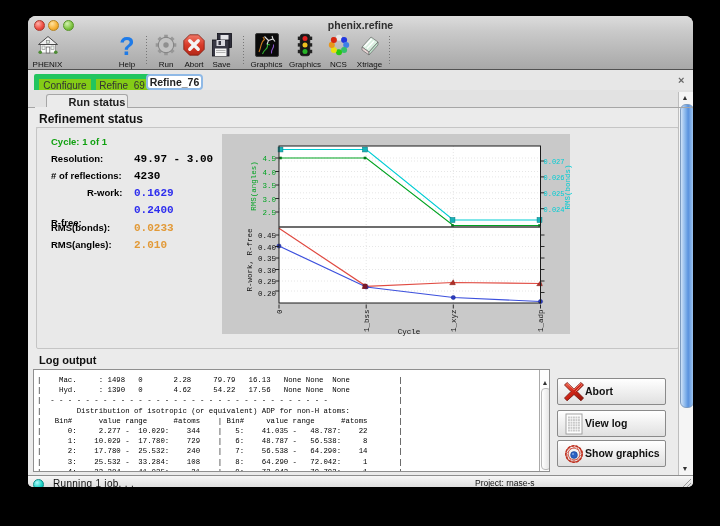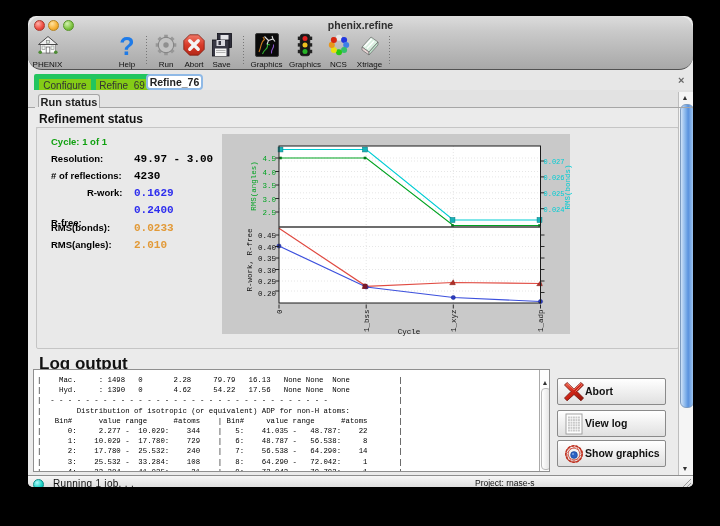--- a/index.html
+++ b/index.html
@@ -1,42 +1,42 @@
 <!DOCTYPE html>
 <html><head>
 <meta charset="utf-8">
 <style>
 html,body{margin:0;padding:0;}
 body{width:720px;height:526px;background:#000;font-family:"Liberation Sans",sans-serif;position:relative;overflow:hidden;}
 #win{position:absolute;left:28px;top:16px;width:665px;height:471px;background:#ebebeb;border-radius:8px 8px 5px 5px;overflow:hidden;}
 
-#topbar{position:absolute;left:0;top:0;width:665px;height:53px;background:linear-gradient(#dcdcdc,#c9c9c9 30%,#a8a8a8);border-bottom:1px solid #515151;border-radius:14px;}
+#topbar{position:absolute;left:0;top:0;width:665px;height:53px;background:linear-gradient(#dcdcdc,#c9c9c9 30%,#a8a8a8);border-bottom:1px solid #515151;}
 .light{position:absolute;top:4px;width:9px;height:9px;border-radius:50%;}
 #title{position:absolute;left:0;top:2.5px;width:665px;text-align:center;font-size:10.5px;font-weight:bold;color:#2e2e2e;}
 .titem{position:absolute;top:17px;text-align:center;}
 .titem .lbl{font-size:8px;color:#111;margin-top:3px;white-space:nowrap;}
 .titem svg{display:block;margin:0 auto;}
 .tsep{position:absolute;top:20px;width:1px;height:28px;background-image:linear-gradient(#777 50%, transparent 50%);background-size:1px 3px;}
 
 #tabstrip{position:absolute;left:0;top:54px;width:665px;height:19.5px;background:#e7e7e7;border-bottom:1px solid #c6c6c6;}
 .tab{position:absolute;top:4px;height:13px;font-size:10px;color:#333;background:#84cc16;border:5px solid #22c55e;border-radius:2px;text-align:center;line-height:13px;}
 #tabsel{position:absolute;left:118px;top:3.5px;width:53px;height:12px;font-size:10.5px;font-weight:bold;color:#222;background:#fff;border:2px solid #8fb9e6;border-radius:4px;text-align:center;line-height:12px;}
 #tabclose{position:absolute;left:650px;top:4px;font-size:11px;color:#666;font-weight:bold;}
 
-#nbtab{position:absolute;left:10px;top:77.5px;width:60px;height:13px;background:#ebebeb;border:1px solid #a6a6a6;border-bottom:none;border-radius:3px 3px 0 0;font-size:11px;font-weight:bold;color:#222;text-align:center;line-height:14px;z-index:3;}
+#nbtab{position:absolute;left:18px;top:77.5px;width:60px;height:13px;background:#ebebeb;border:1px solid #a6a6a6;border-bottom:none;border-radius:3px 3px 0 0;font-size:11px;font-weight:bold;color:#222;text-align:center;line-height:14px;z-index:3;padding-left:20px;}
 #pageline{position:absolute;left:0;top:90.5px;width:665px;height:1px;background:#a6a6a6;z-index:2;}
 #nbcover{position:absolute;left:7px;top:90.5px;width:59px;height:1px;background:#ebebeb;z-index:3;}
 #h1{position:absolute;left:11px;top:95.5px;font-size:12px;font-weight:bold;color:#111;}
 #hr1{position:absolute;left:8px;top:110.5px;width:642px;height:1px;background:#c9c9c9;}
 #statpanel{position:absolute;left:8px;top:111px;width:641px;height:220px;background:#e9e9e9;border:1px solid #c5c5c5;border-radius:2px;}
 .srow{position:absolute;left:14px;font-size:9.5px;font-weight:bold;color:#000;white-space:nowrap;}
 .sval{position:absolute;left:97px;font-family:"Liberation Mono",monospace;font-size:11px;font-weight:bold;white-space:nowrap;}
 #chartpanel{position:absolute;left:194px;top:118px;width:348px;height:200px;background:#c9c9c9;}
 
-#h2{position:absolute;left:11px;top:338px;font-size:17px;font-weight:bold;color:#111;text-align:center;}
+#h2{position:absolute;left:11px;top:338px;font-size:11px;font-weight:bold;color:#111;text-align:center;}
 #logbox{position:absolute;left:5px;top:353px;width:515px;height:101px;background:#fff;border:1px solid #8f8f8f;overflow:hidden;}
 #logtext{position:absolute;left:3px;top:5px;font-family:"Liberation Mono",monospace;font-size:7.35px;line-height:10.2px;color:#000;white-space:pre;}
 #logsb{position:absolute;right:0;top:0;width:9px;height:101px;background:#fdfdfd;border-left:1px solid #aaa;}
 #logthumb{position:absolute;left:0.5px;top:18px;width:8px;height:80px;background:linear-gradient(90deg,#fff,#e2e2e2);border:1px solid #b8b8b8;border-radius:4px;}
 .btn{position:absolute;left:529px;width:107px;height:25px;background:linear-gradient(#ffffff,#e0e0e0);border:1px solid #8a8a8a;border-radius:2px;}
 .btn span{position:absolute;left:27px;top:6px;font-size:10.5px;font-weight:bold;color:#111;white-space:nowrap;}
 .btn svg{position:absolute;left:4px;top:1px;}
 
 #statusbar{position:absolute;left:0;top:458.5px;width:665px;height:12.5px;background:linear-gradient(#f7f7f7,#dcdcdc);border-top:1px solid #8e8e8e;}
 #sbball{position:absolute;left:4.5px;top:3px;width:9.5px;height:9.5px;border-radius:50%;background:radial-gradient(circle at 35% 30%,#aefafa,#19cfc4 60%,#0a9a92);border:0.5px solid #0b8d86;}

